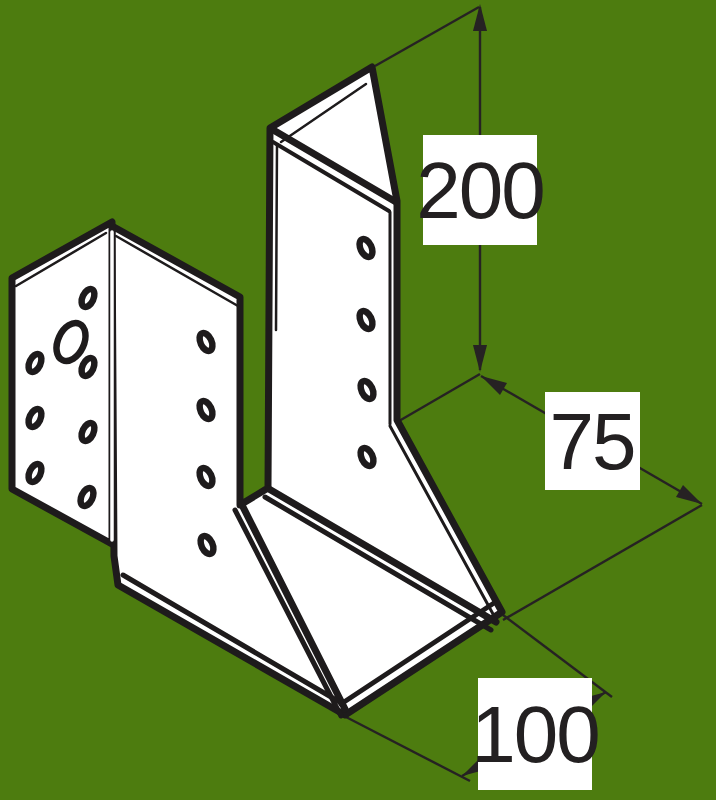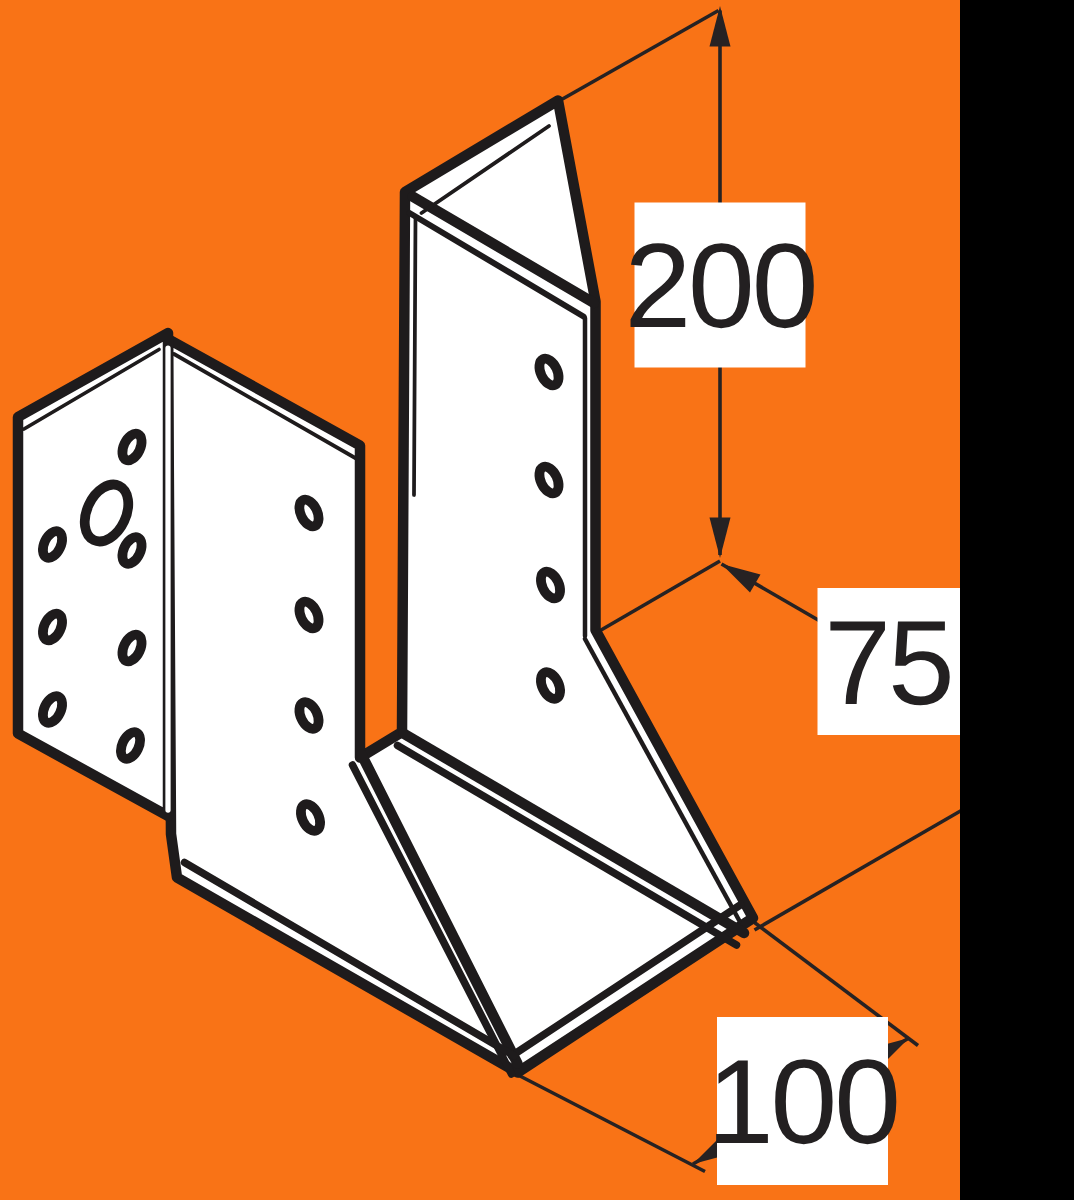--- a/index.html
+++ b/index.html
@@ -2,23 +2,23 @@
 <html><head>
 <meta charset="utf-8">
 <style>
   html, body {
     margin: 0;
     padding: 0;
     background: #000;
   }
   .stage {
     position: relative;
-    width: 640px;
+    width: 716px;
     height: 800px;
-    background: #f97316;
+    background: #4d7c0f;
     overflow: hidden;
     font-family: "Liberation Sans", sans-serif;
   }
   svg { display: block; }
   .dim-text {
     font-family: "Liberation Sans", sans-serif;
     font-size: 80px;
     letter-spacing: -2px;
     fill: #232021;
   }

